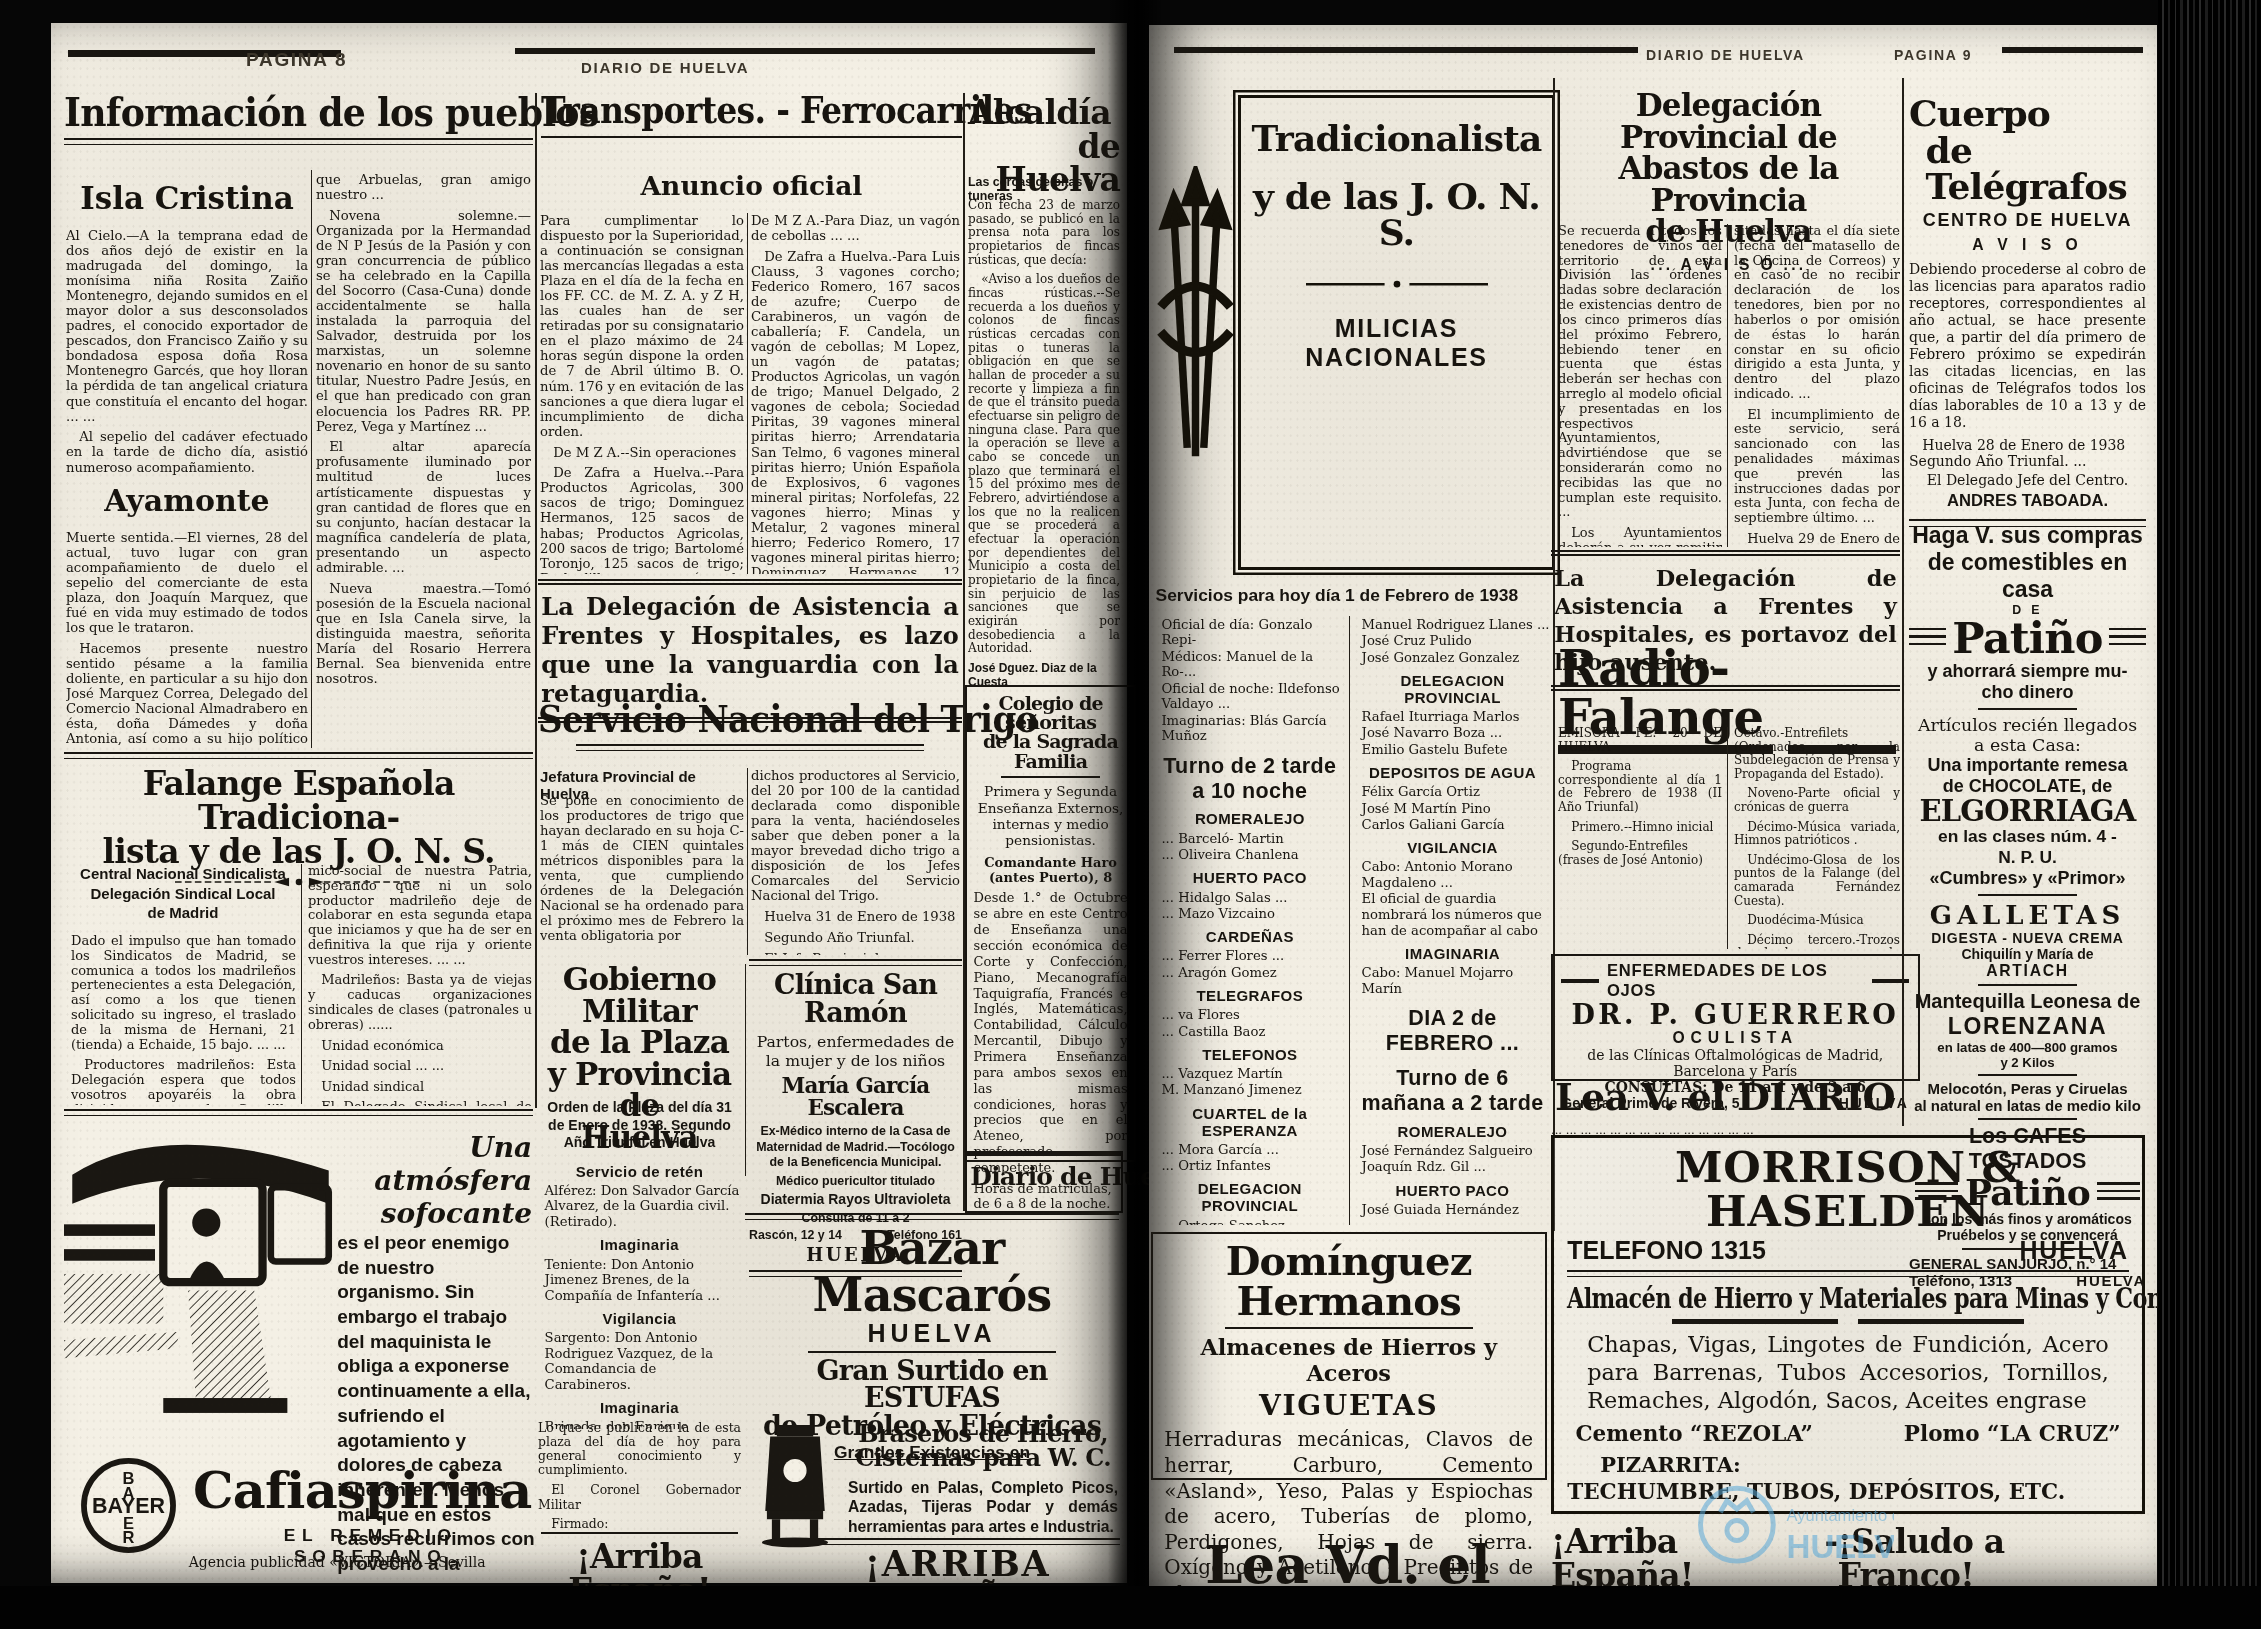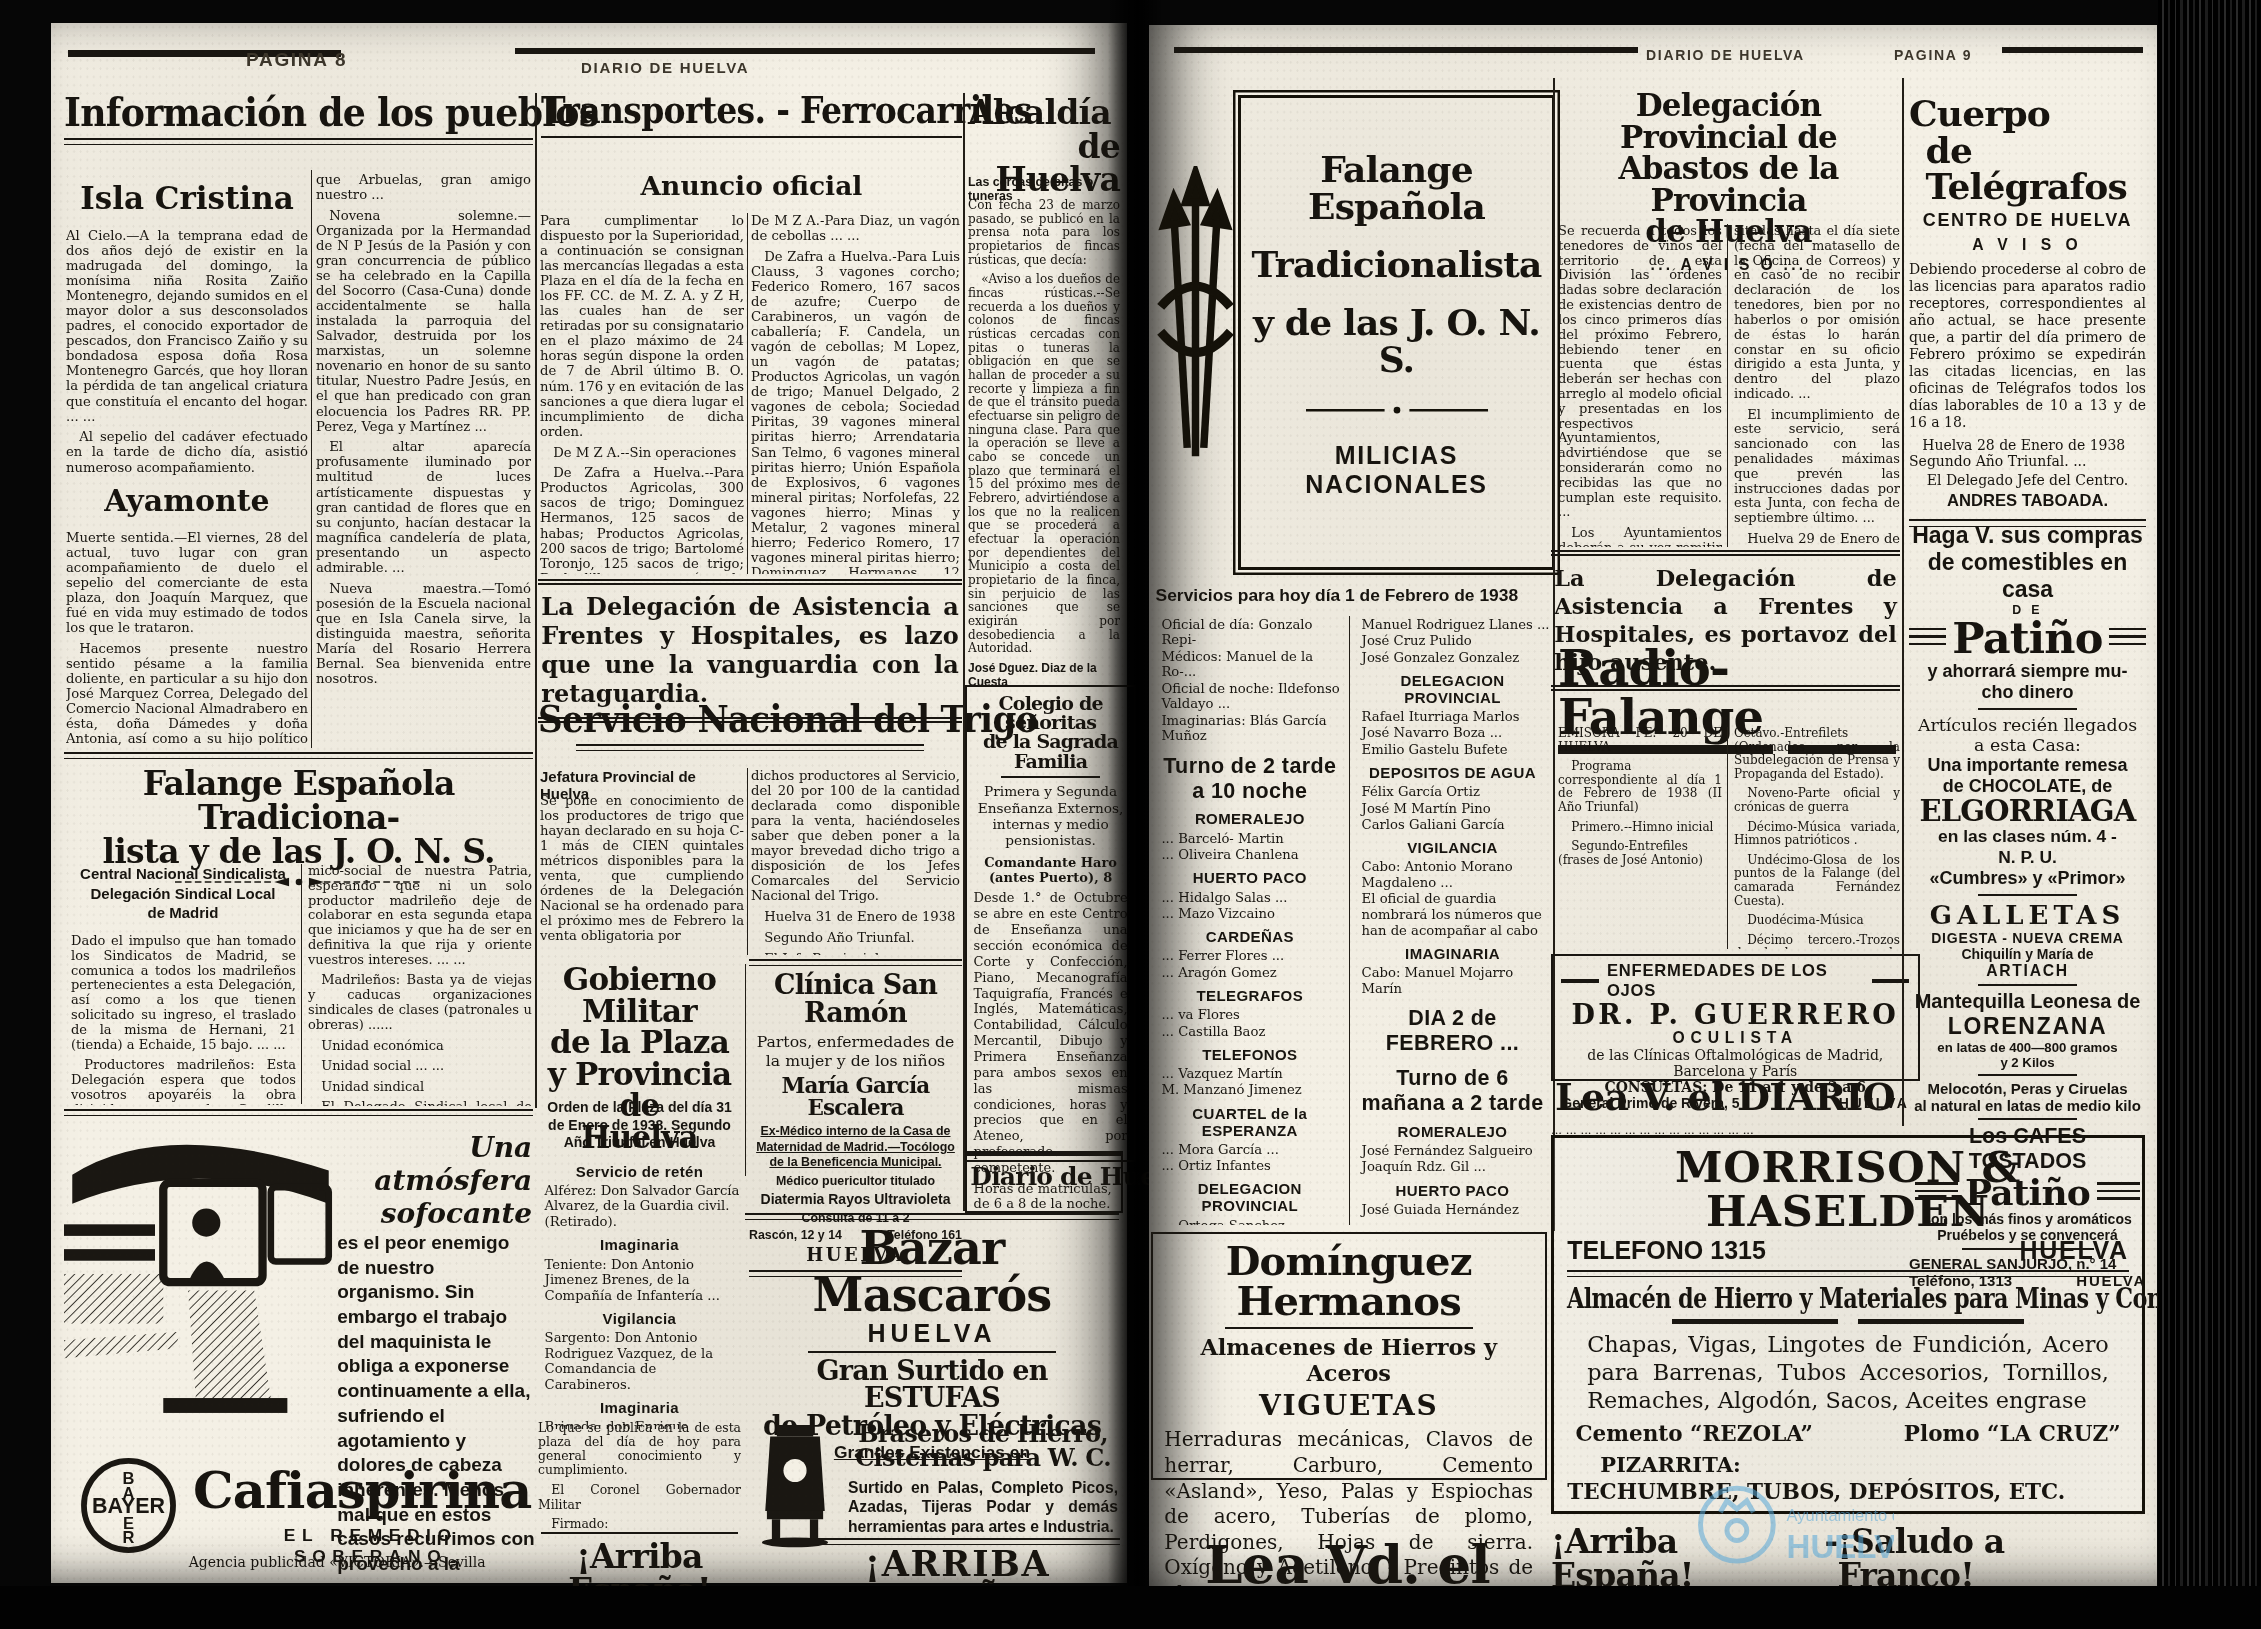--- a/index.html
+++ b/index.html
@@ -138,21 +138,21 @@
     <div class="rule1 abs" style="left:490px;top:1509px;width:197px;"></div>
     <div class="abs hl serif ctr" style="left:487px;top:1517px;width:203px;font-size:33px;">¡Arriba España!</div>
 
     <div class="vrule" style="left:694px;top:941px;height:212px;"></div>
 
     <div class="abs" style="left:698px;top:936px;width:213px;">
       <div class="rule2"></div>
       <div class="hl serif ctr" style="font-size:27px;margin-top:5px;">Clínica San Ramón</div>
       <div class="serif ctr" style="font-size:15.7px;margin-top:6.6px;line-height:1.2;">Partos, enfermedades de la mujer y de los niños</div>
       <div class="hl serif ctr" style="font-size:21.5px;margin-top:5px;">María García Escalera</div>
-      <div class="sans b ctr" style="font-size:12.4px;margin-top:5px;line-height:1.25;text-decoration:underline;">Ex-Médico interno de la Casa de Maternidad de Madrid.—Tocólogo de la Beneficencia Municipal.</div>
+      <div class="sans b ctr" style="font-size:12.4px;margin-top:5px;line-height:1.25;">Ex-Médico interno de la Casa de Maternidad de Madrid.—Tocólogo de la Beneficencia Municipal.</div>
       <div class="sans b ctr" style="font-size:12.4px;margin-top:3.3px;">Médico puericultor titulado</div>
       <div class="sans b ctr prelist" style="font-size:14px;margin-top:3.3px;">Diatermia      Rayos Ultravioleta</div>
       <div class="sans b ctr" style="font-size:12.4px;margin-top:3.3px;">Consulta de 11 a 2</div>
       <div style="display:flex;justify-content:space-between;margin-top:3.3px;">
         <span class="sans b" style="font-size:12.4px;">Rascón, 12 y 14</span>
         <span class="sans b" style="font-size:12.4px;">Teléfono 161</span>
       </div>
       <div class="serif b ctr" style="font-size:18px;letter-spacing:2.5px;margin-top:1.7px;">HUELVA</div>
       <div class="rule2" style="margin-top:5px;"></div>
     </div>
@@ -298,21 +298,20 @@
         <line x1="76" y1="60" x2="60" y2="340"></line>
         <polygon points="50,8 38,44 62,44"></polygon>
         <polygon points="24,38 12,72 38,68"></polygon>
         <polygon points="76,38 88,72 62,68"></polygon>
         <path d="M8 170 Q50 120 92 170" fill="none" stroke-width="11"></path>
         <path d="M8 200 Q50 250 92 200" fill="none" stroke-width="11"></path>
       </g>
     </svg>
 
     <div class="abs" style="left:89px;top:70px;width:311px;height:469px;border:3.3px solid #141109;box-shadow:0 0 0 2.5px #f4f0e5,0 0 0 5px #141109;">
-      <div class="hl serif ctr" style="font-size:36px;margin-top:53px;">Falange Española</div>
       <div class="hl serif ctr" style="font-size:36px;margin-top:21.5px;">Tradicionalista</div>
       <div class="hl serif ctr" style="font-size:36px;margin-top:21.5px;">y de las J. O. N. S.</div>
       <div class="ctr" style="margin-top:25px;">
         <svg width="182" height="8.3" viewBox="0 0 220 10">
             <line x1="0" y1="5" x2="95" y2="5" stroke="#141109" stroke-width="3"></line>
             <circle cx="110" cy="5" r="4" fill="#141109"></circle>
             <line x1="125" y1="5" x2="220" y2="5" stroke="#141109" stroke-width="3"></line>
           </svg>
       </div>
       <div class="sans b ctr" style="font-size:25px;letter-spacing:1.7px;margin-top:23px;">MILICIAS NACIONALES</div>

